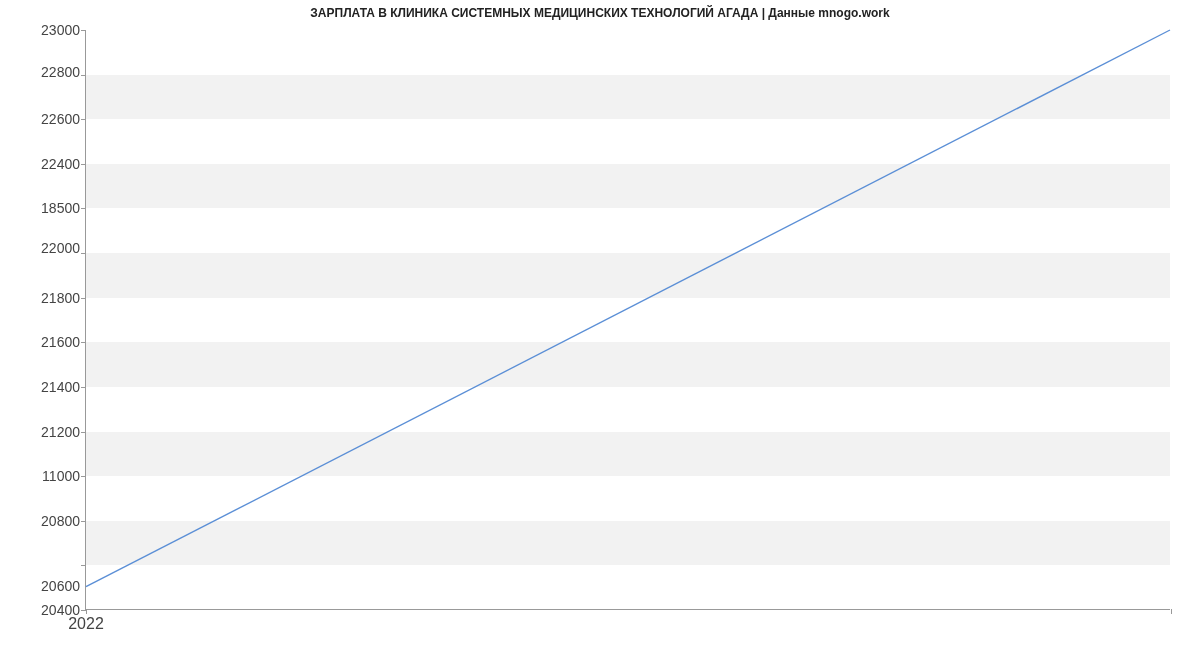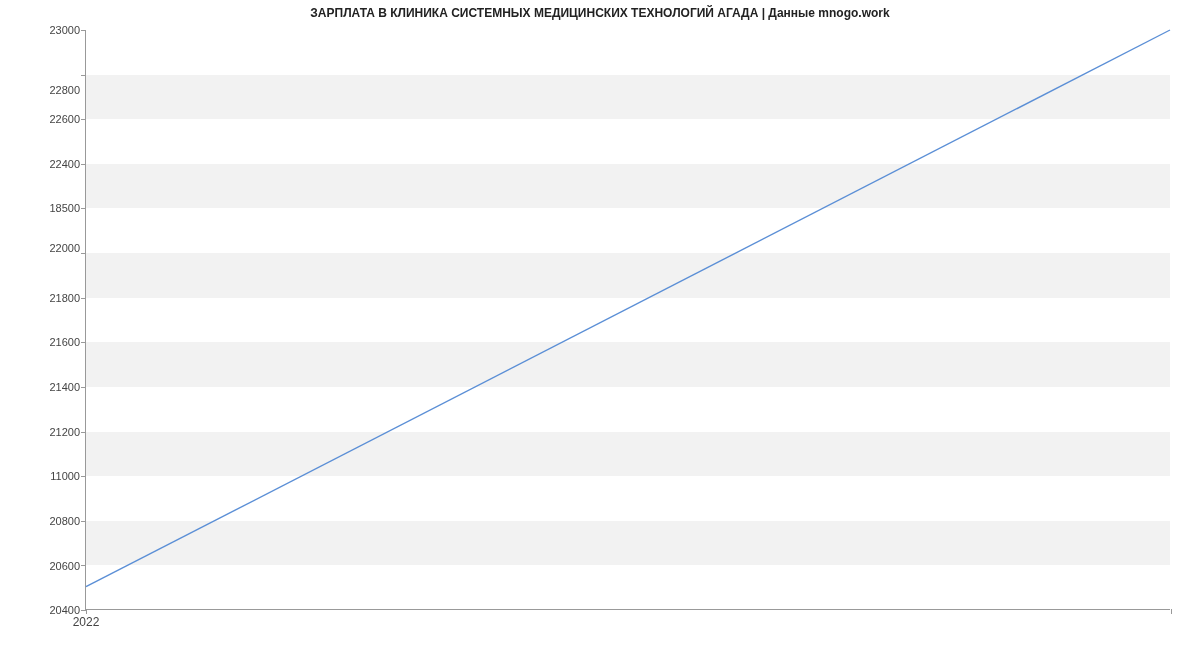--- a/index.html
+++ b/index.html
@@ -42,37 +42,37 @@
     left: 0;
     width: 100%;
     background: #f2f2f2;
   }
   .y-tick-label {
     position: absolute;
     right: 100%;
     margin-right: 6px;
     transform: translateY(-50%);
     white-space: nowrap;
-    font-size: 11px;
+    font-size: 14px;
     color: #444;
     text-align: center;
   }
   .y-tick-mark {
     position: absolute;
     right: 100%;
     width: 5px;
     height: 1px;
     background: #999;
   }
   .x-tick-label {
     position: absolute;
     top: 100%;
     margin-top: 6px;
     transform: translateX(-50%);
-    font-size: 12px;
+    font-size: 16px;
     color: #444;
   }
   .x-tick-mark {
     position: absolute;
     top: 100%;
     width: 1px;
     height: 5px;
     background: #999;
   }
   svg.line-layer {
@@ -94,21 +94,21 @@
       <div class="band" style="top: 133.846px; height: 44.6154px;"></div>
       <div class="band" style="top: 223.077px; height: 44.6154px;"></div>
       <div class="band" style="top: 312.308px; height: 44.6154px;"></div>
       <div class="band" style="top: 401.538px; height: 44.6154px;"></div>
       <div class="band" style="top: 490.769px; height: 44.6154px;"></div>
     <svg class="line-layer" id="line-layer" preserveAspectRatio="none" viewBox="0 0 1085 580">
         <path d="M0,557.6923076923077 L1085,0" fill="none" stroke="#5b8fd6" stroke-width="1.4"></path>
       </svg>
   <div class="y-tick-label" style="top: 580px;">20400</div>
       <div class="y-tick-mark" style="top: 580px;"></div>
-      <div class="y-tick-label" style="top: 536px;">20600</div>
+      <div class="y-tick-label" style="top: 556px;">20600</div>
       <div class="y-tick-mark" style="top: 535.385px;"></div>
       <div class="y-tick-label" style="top: 490.769px;">20800</div>
       <div class="y-tick-mark" style="top: 490.769px;"></div>
       <div class="y-tick-label" style="top: 446.154px;">11000</div>
       <div class="y-tick-mark" style="top: 446.154px;"></div>
       <div class="y-tick-label" style="top: 401.538px;">21200</div>
       <div class="y-tick-mark" style="top: 401.538px;"></div>
       <div class="y-tick-label" style="top: 356.923px;">21400</div>
       <div class="y-tick-mark" style="top: 356.923px;"></div>
       <div class="y-tick-label" style="top: 312.308px;">21600</div>
@@ -116,21 +116,21 @@
       <div class="y-tick-label" style="top: 267.692px;">21800</div>
       <div class="y-tick-mark" style="top: 267.692px;"></div>
       <div class="y-tick-label" style="top: 218px;">22000</div>
       <div class="y-tick-mark" style="top: 223.077px;"></div>
       <div class="y-tick-label" style="top: 178.462px;">18500</div>
       <div class="y-tick-mark" style="top: 178.462px;"></div>
       <div class="y-tick-label" style="top: 133.846px;">22400</div>
       <div class="y-tick-mark" style="top: 133.846px;"></div>
       <div class="y-tick-label" style="top: 89.2308px;">22600</div>
       <div class="y-tick-mark" style="top: 89.2308px;"></div>
-      <div class="y-tick-label" style="top: 60px; margin-left: 36px;">22800</div>
+      <div class="y-tick-label" style="top: 42px; margin-left: 36px;">22800</div>
       <div class="y-tick-mark" style="top: 44.6154px;"></div>
       <div class="y-tick-label" style="top: 0px;">23000</div>
       <div class="y-tick-mark" style="top: 0px;"></div>
       <div class="x-tick-label" style="left: 0px;">2022</div>
       <div class="x-tick-mark" style="left: 0px;"></div>
       <div class="x-tick-label" style="left: 1134px;">2024</div>
       <div class="x-tick-mark" style="left: 1085px;"></div>
     </div>
 </div>
 

